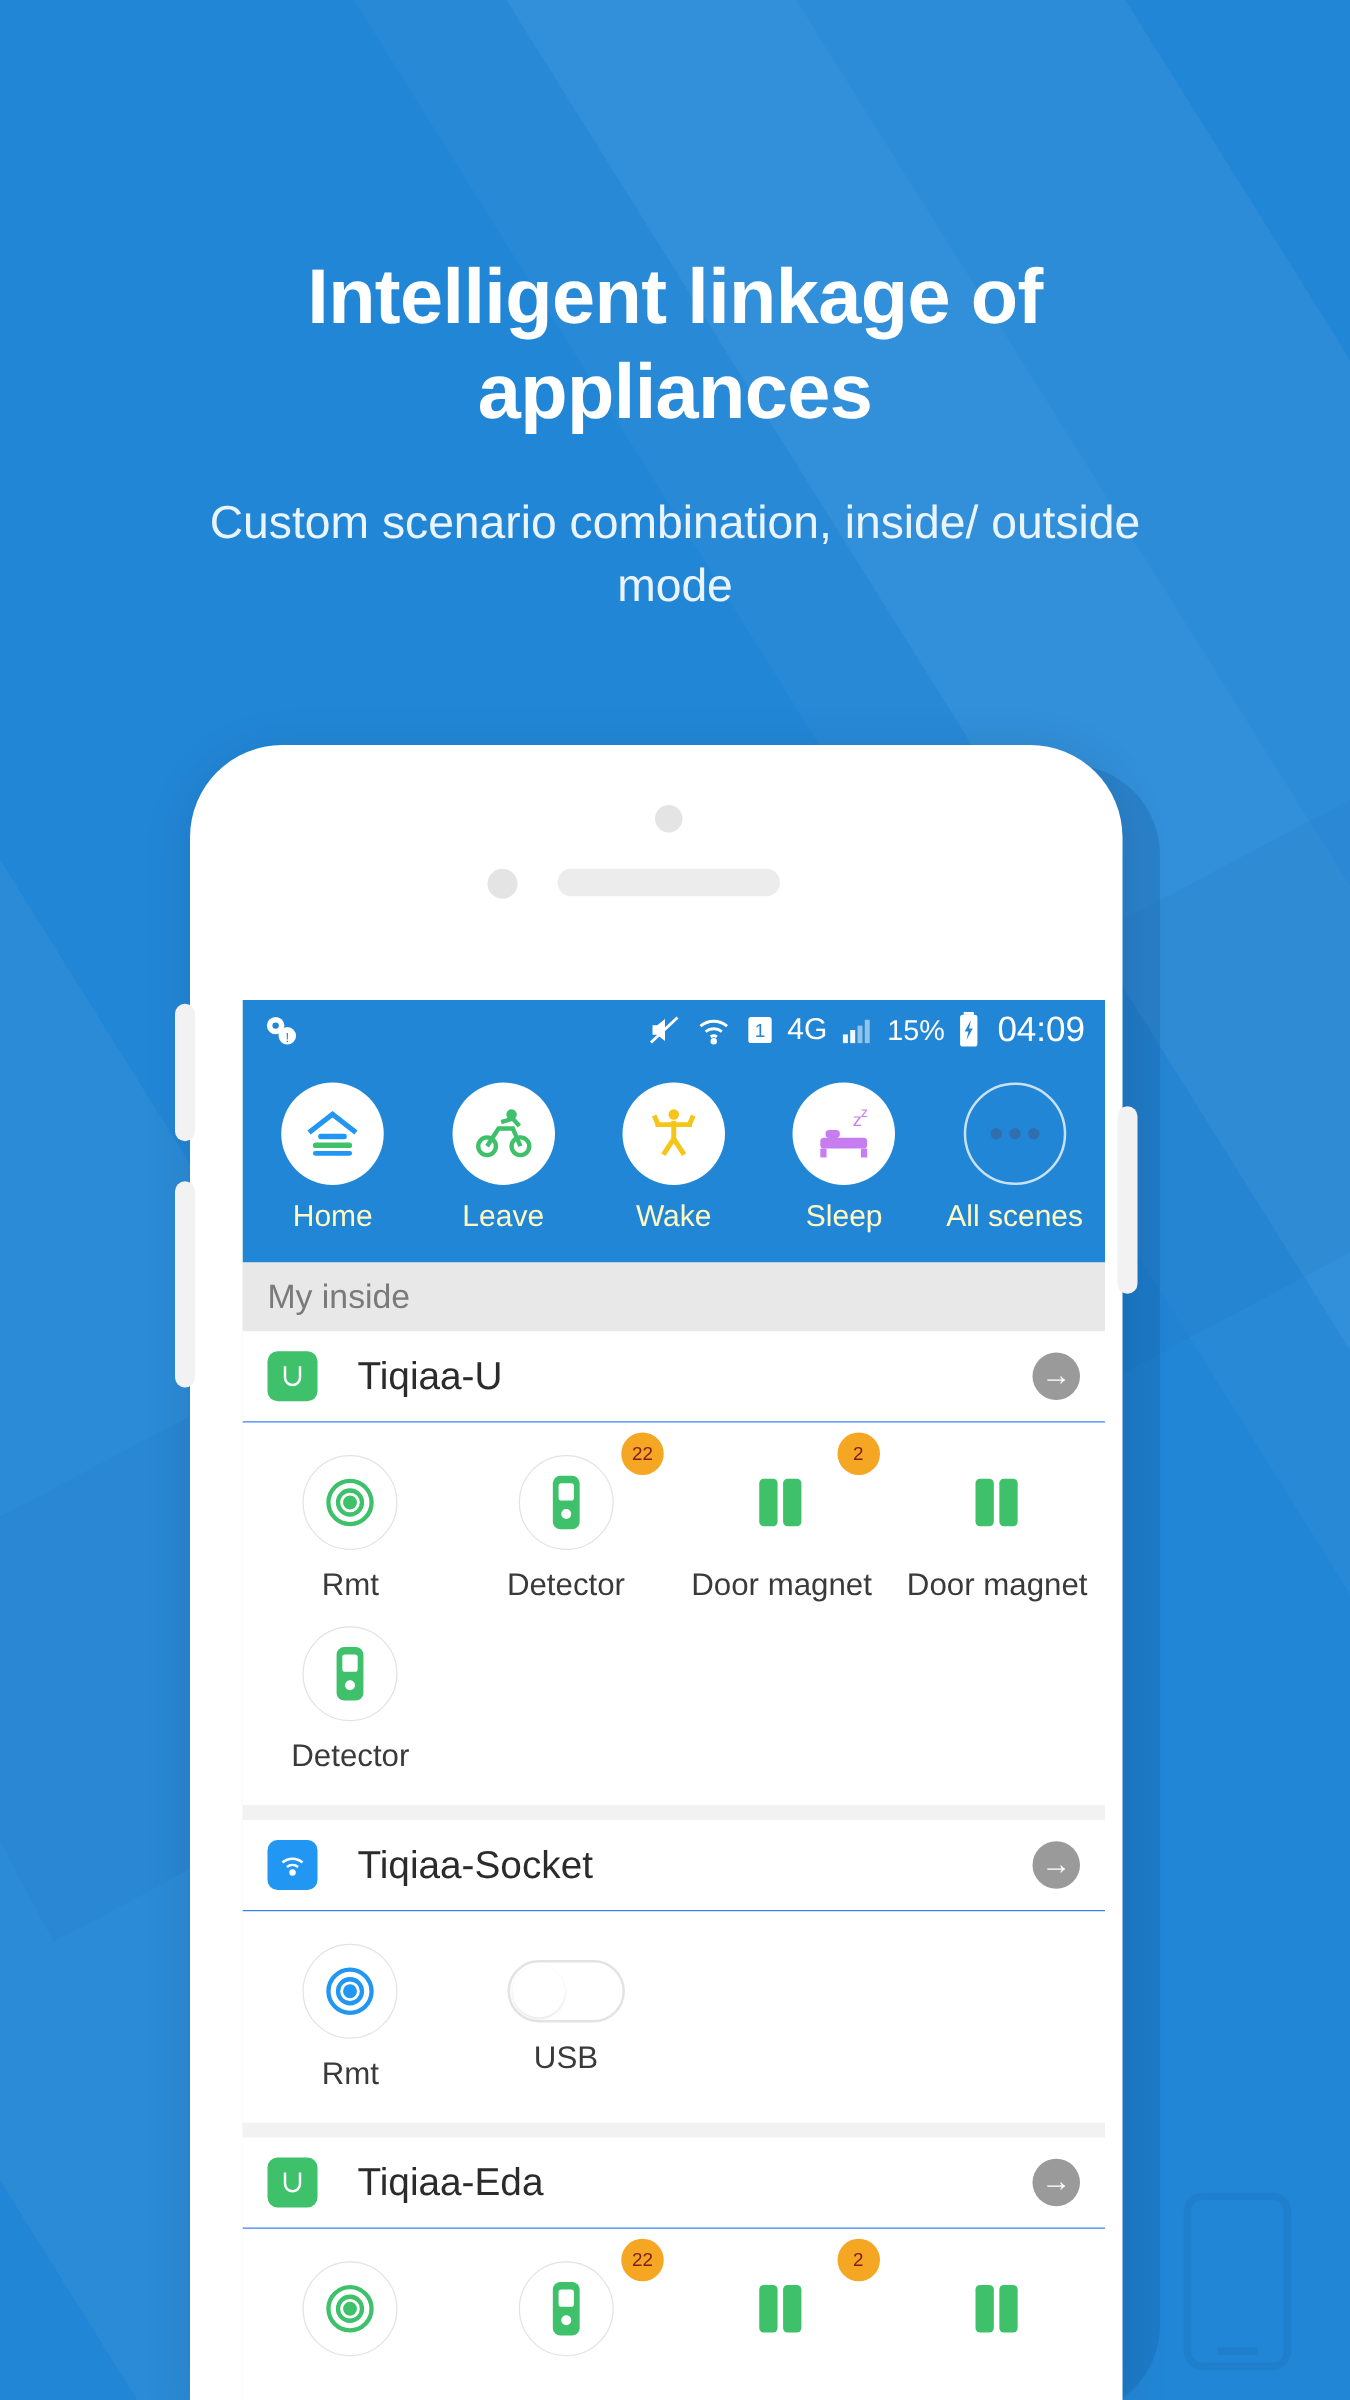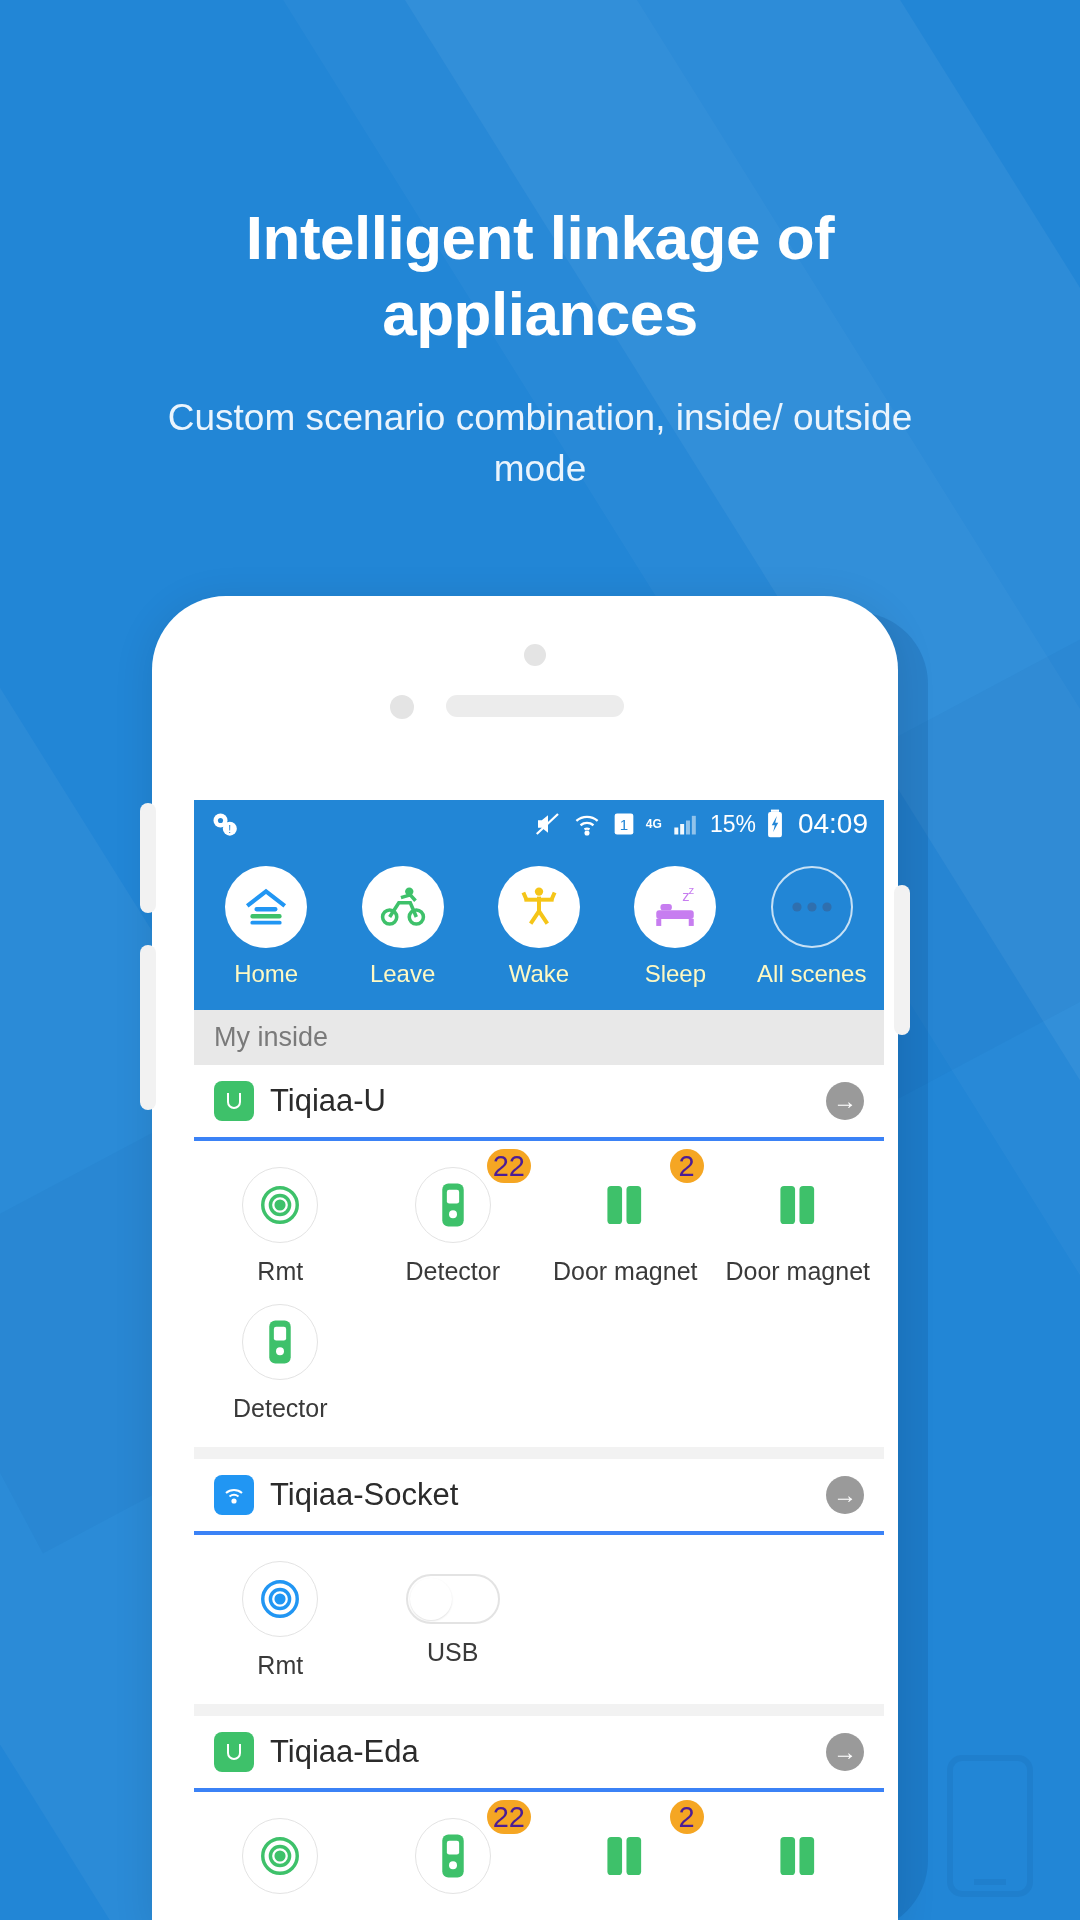--- a/index.html
+++ b/index.html
@@ -176,23 +176,23 @@
   }
 
   
   .card {
     background: #ffffff;
     margin-bottom: 12px;
   }
   .card-head {
     display: flex;
     align-items: center;
-    gap: 16px;
+    gap: 32px;
     padding: 16px 20px;
-    border-bottom: 4px solid #3b82f6;
+    border-bottom: 1px solid #3b82f6;
   }
   .card-head .badge-sq {
     width: 40px; height: 40px;
     border-radius: 8px;
     display: flex; align-items: center; justify-content: center;
   }
   .card-head .name {
     font-size: 31px;
     color: #2b2b2b;
   }
@@ -229,22 +229,22 @@
     color: #3a3a3a;
     white-space: nowrap;
   }
   .count {
     position: absolute;
     top: -6px; right: 8px;
     min-width: 34px; height: 34px;
     padding: 0 6px;
     border-radius: 17px;
     background: #f5a623;
-    color: #4c1d95;
-    font-size: 29px;
+    color: #7f1d1d;
+    font-size: 15px;
     display: flex; align-items: center; justify-content: center;
   }
   .toggle {
     width: 94px; height: 50px;
     border-radius: 25px;
     position: relative;
     margin: 13px auto 14px auto;
   }
   .toggle.on { background: #2196f3; }
   .toggle.off { background: #ffffff; border: 2px solid #e3e3e3; }
@@ -312,21 +312,21 @@
           <path d="M10 16.3a4 4 0 0 1 4 0"></path>
           <circle cx="12" cy="19.2" r="1.1" fill="#ffffff"></circle>
         </svg>
       </span>
       <span class="sb-icon">
         <svg width="26" height="28" viewBox="0 0 20 24">
           <rect x="2" y="3" width="16" height="18" rx="2" fill="#ffffff"></rect>
           <text x="10" y="17" font-size="13" font-family="Liberation Sans" text-anchor="middle" fill="#2286d6">1</text>
         </svg>
       </span>
-      <span class="sb-icon" style="font-size:12px; font-weight:bold;">
+      <span class="sb-icon" style="font-size:24px; font-weight:normal;">
         <span>4G</span>
       </span>
       <span class="sb-icon">
         <svg width="30" height="28" viewBox="0 0 24 24" fill="#ffffff">
           <rect x="2" y="15" width="3.4" height="6" opacity="0.95"></rect>
           <rect x="7" y="12" width="3.4" height="9" opacity="0.95"></rect>
           <rect x="12" y="9" width="3.4" height="12" opacity="0.5"></rect>
           <rect x="17" y="5" width="3.4" height="16" opacity="0.5"></rect>
         </svg>
       </span>

